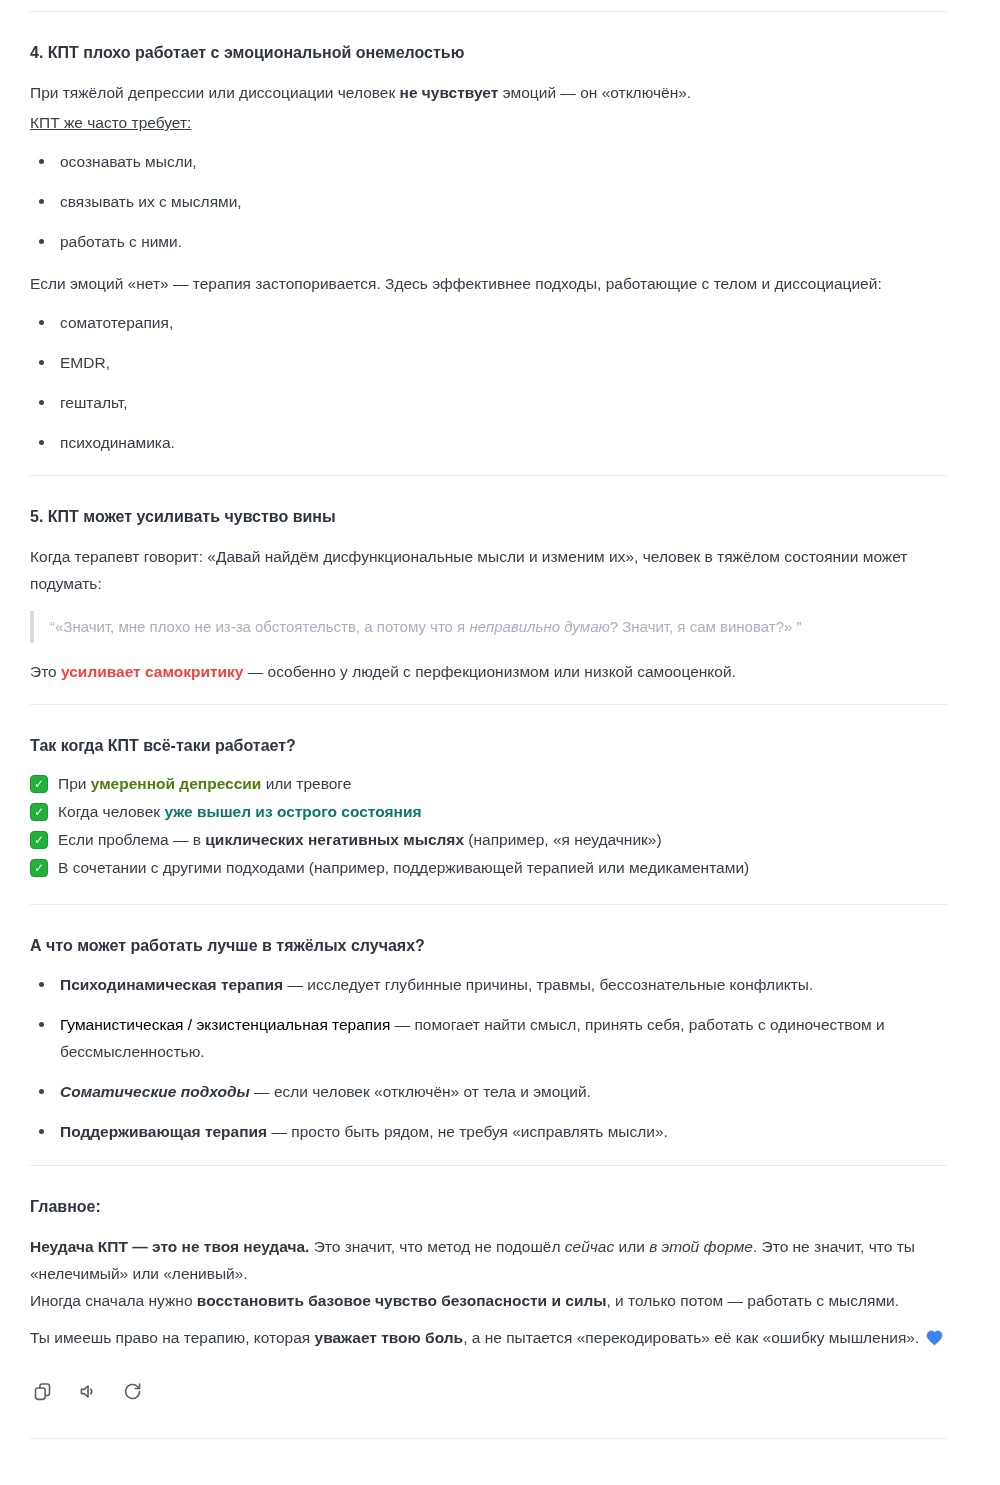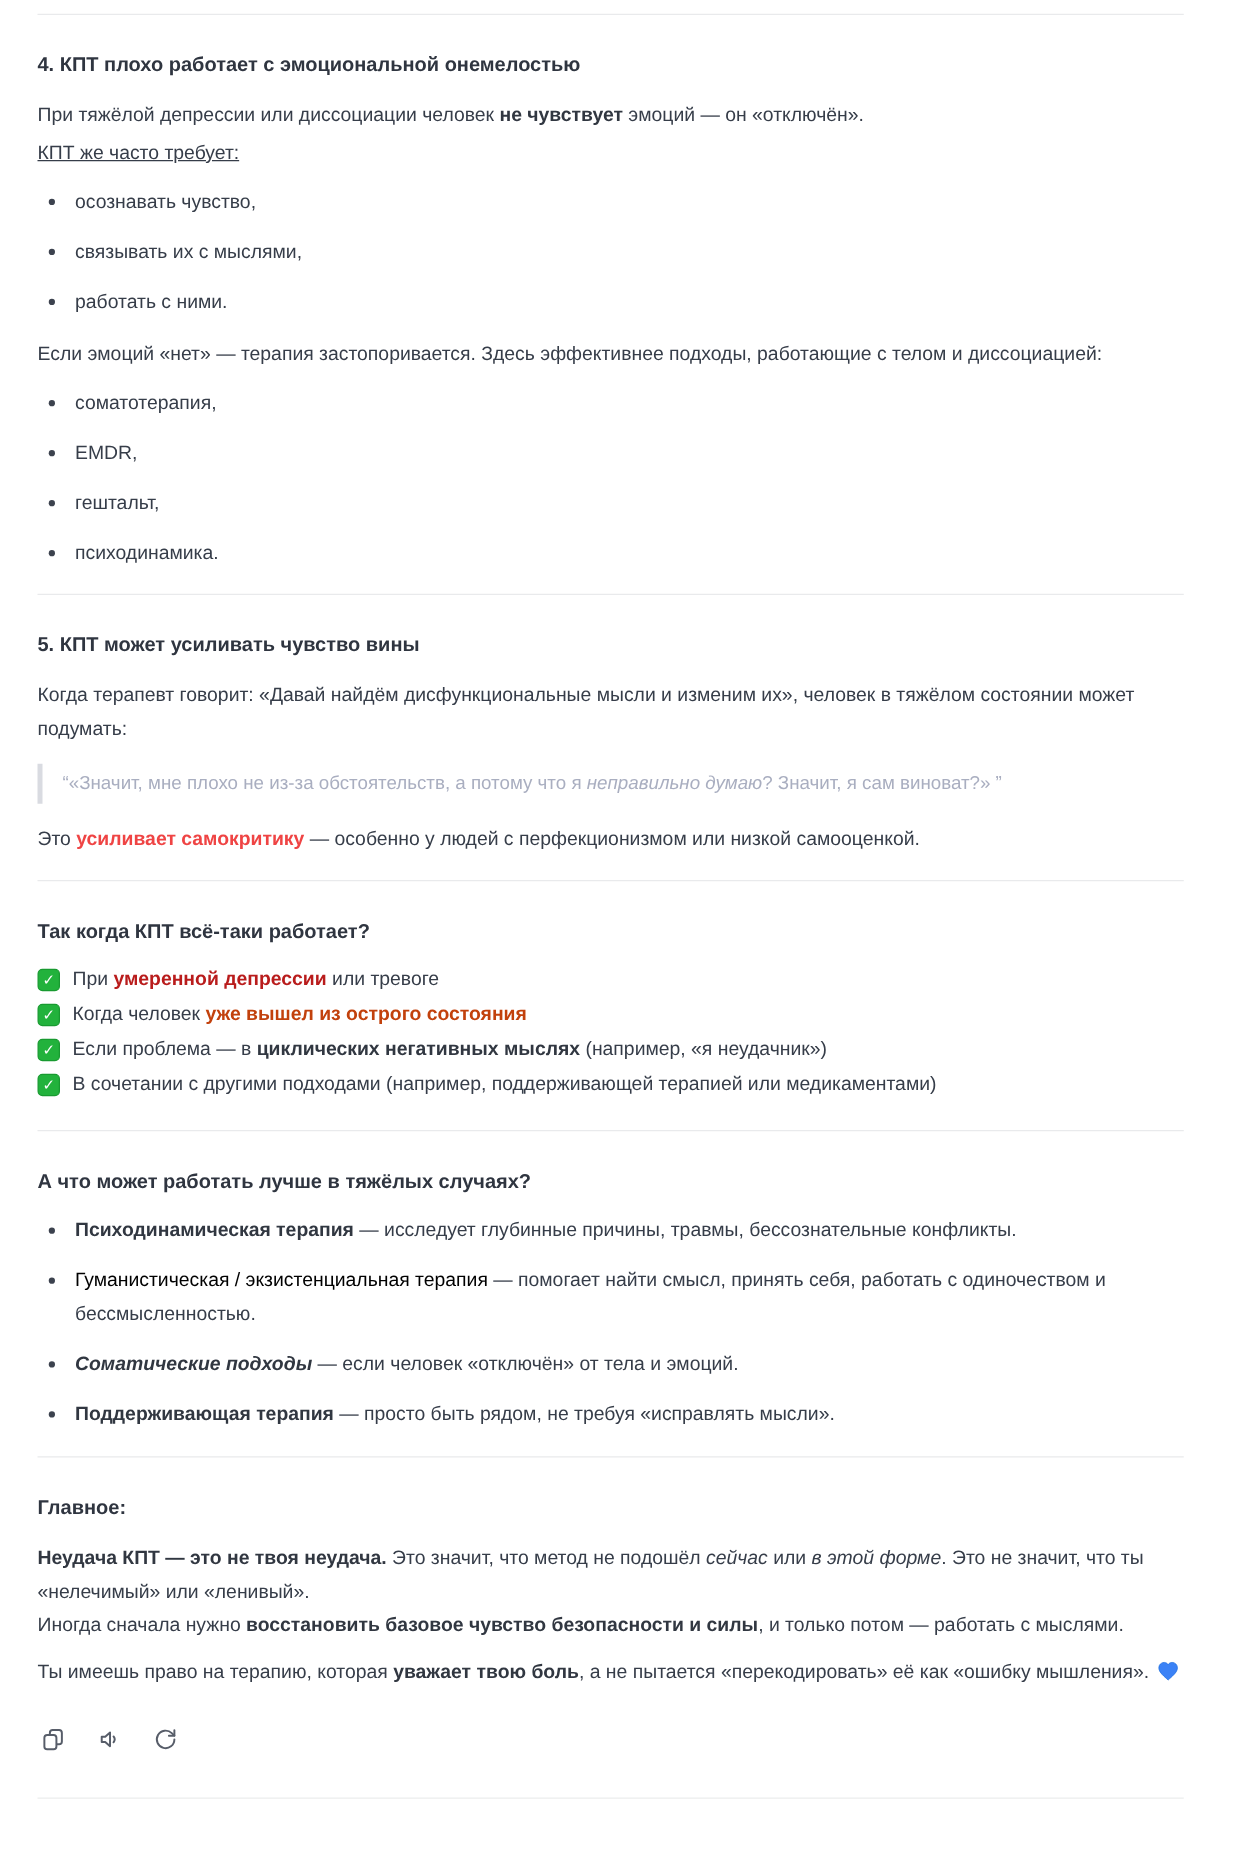--- a/index.html
+++ b/index.html
@@ -120,21 +120,21 @@
 <body>
 
 <div class="content">
 
   <hr class="divider top">
 
   <h3 class="sec-h">4. КПТ плохо работает с эмоциональной онемелостью</h3>
   <p class="para">При тяжёлой депрессии или диссоциации человек <span style="font-weight: 700; color: rgb(49, 55, 65);">не чувствует</span> эмоций — он «отключён».</p>
   <p class="para tight">КПТ же часто требует:</p>
   <ul class="dots">
-    <li>осознавать чувство,</li>
+    <li>осознавать мысли,</li>
     <li>связывать их с мыслями,</li>
     <li>работать с ними.</li>
   </ul>
   <p class="para">Если эмоций «нет» — терапия застопоривается. Здесь эффективнее подходы, работающие с телом и диссоциацией:</p>
   <ul class="dots">
     <li>соматотерапия,</li>
     <li>EMDR,</li>
     <li>гештальт,</li>
     <li>психодинамика.</li>
   </ul>
@@ -145,25 +145,25 @@
   <p class="para">Когда терапевт говорит: «Давай найдём дисфункциональные мысли и изменим их», человек в тяжёлом состоянии может подумать:</p>
   <blockquote class="quote">“«Значит, мне плохо не из-за обстоятельств, а потому что я <span style="font-style: italic;">неправильно думаю</span>? Значит, я сам виноват?» ”</blockquote>
   <p class="para">Это <span style="font-weight: 700; color: #ef4444;">усиливает самокритику</span> — особенно у людей с перфекционизмом или низкой самооценкой.</p>
 
   <hr class="divider" style="margin-top:19px">
 
   <h3 class="sec-h">Так когда КПТ всё-таки работает?</h3>
   <div class="checklist">
     <div class="check-row">
       <span class="check-icon"></span>
-      <span>При <span style="font-weight: 700; color: #b91c1c;">умеренной депрессии</span> или тревоге</span>
-    </div>
-    <div class="check-row">
-      <span class="check-icon"></span>
-      <span>Когда человек <span style="font-weight: 700; color: #c2410c;">уже вышел из острого состояния</span></span>
+      <span>При <span style="font-weight: 700; color: #4d7c0f;">умеренной депрессии</span> или тревоге</span>
+    </div>
+    <div class="check-row">
+      <span class="check-icon"></span>
+      <span>Когда человек <span style="font-weight: 700; color: #0f766e;">уже вышел из острого состояния</span></span>
     </div>
     <div class="check-row">
       <span class="check-icon"></span>
       <span>Если проблема — в <span style="font-weight: 700; color: rgb(49, 55, 65);">циклических негативных мыслях</span> (например, «я неудачник»)</span>
     </div>
     <div class="check-row">
       <span class="check-icon"></span>
       <span>В сочетании с другими подходами (например, поддерживающей терапией или медикаментами)</span>
     </div>
   </div>

